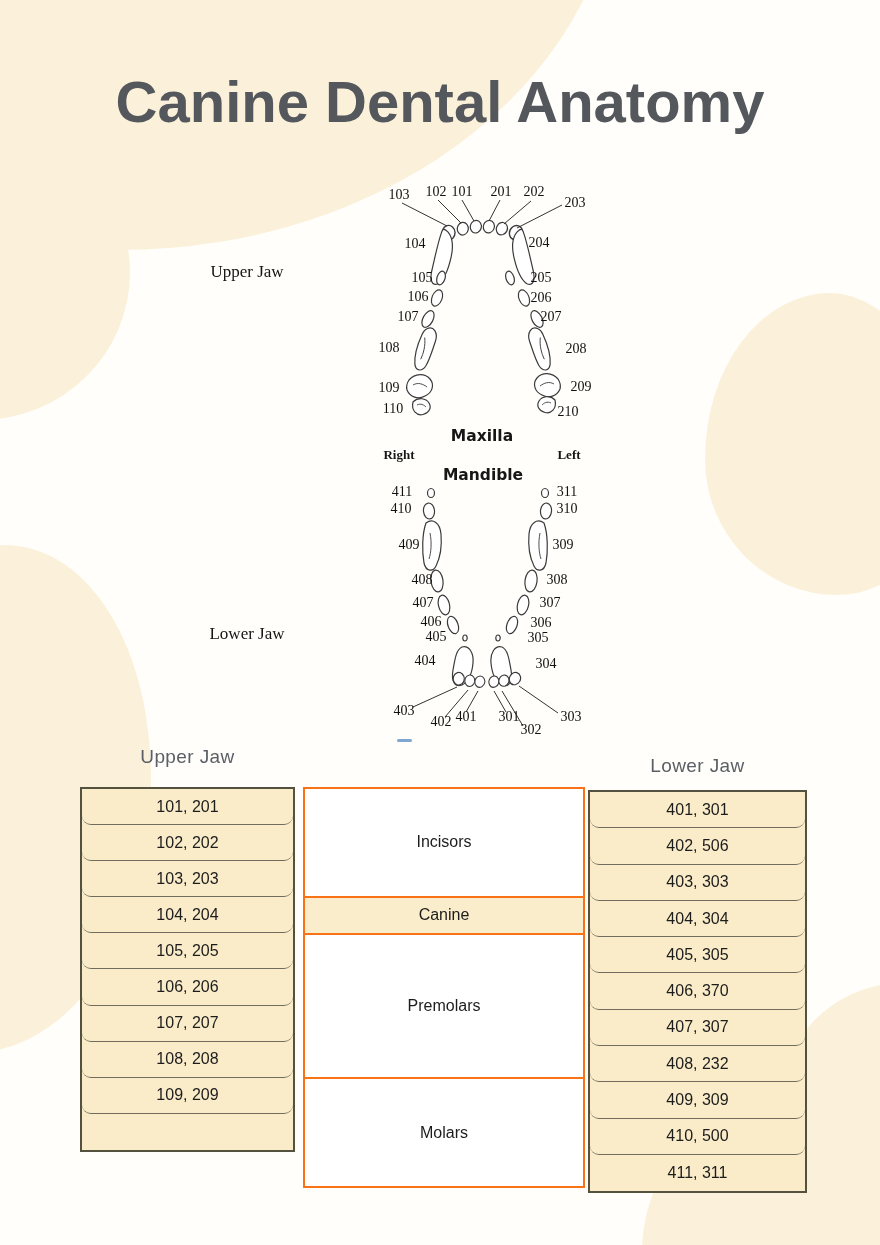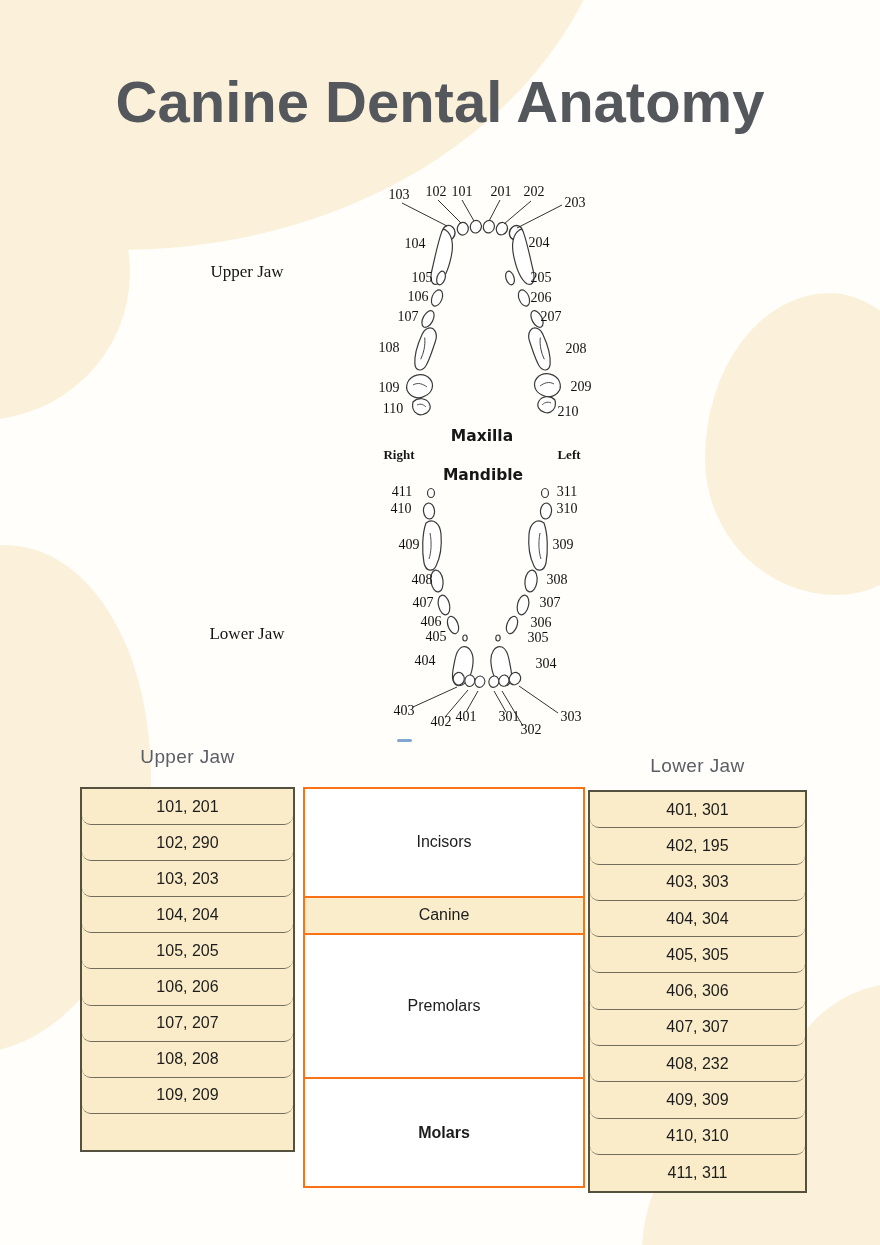--- a/index.html
+++ b/index.html
@@ -263,21 +263,21 @@
   <div class="blue-dash"></div>
 
   <div class="tbl-header" style="left:80px;top:746px;width:215px">Upper Jaw</div>
   <div class="tbl-header" style="left:588px;top:755px;width:219px">Lower Jaw</div>
 
   <div id="upper-col" class="tcol up" style="left:80px;top:787px;width:215px">
       <div class="trow">
         <span>101, 201</span>
       </div>
       <div class="trow">
-        <span>102, 290</span>
+        <span>102, 202</span>
       </div>
       <div class="trow">
         <span>103, 203</span>
       </div>
       <div class="trow">
         <span>104, 204</span>
       </div>
       <div class="trow">
         <span>105, 205</span>
       </div>
@@ -301,54 +301,54 @@
   <div id="mid-col" class="midcol">
       <div class="midseg" style="flex-grow: 3; flex-basis: 0px;">
         <span>Incisors</span>
       </div>
       <div class="midseg hl" style="flex-grow: 1; flex-basis: 0px;">
         <span>Canine</span>
       </div>
       <div class="midseg" style="flex-grow: 4; flex-basis: 0px;">
         <span>Premolars</span>
       </div>
-      <div class="midseg" style="flex-grow: 3; flex-basis: 0px; font-weight: bold;">
+      <div class="midseg" style="flex-grow: 3; flex-basis: 0px;">
         <span>Molars</span>
       </div>
     </div>
 
   <div id="lower-col" class="tcol lo" style="left:588px;top:790px;width:219px">
       <div class="trow">
         <span>401, 301</span>
       </div>
       <div class="trow">
-        <span>402, 195</span>
+        <span>402, 506</span>
       </div>
       <div class="trow">
         <span>403, 303</span>
       </div>
       <div class="trow">
         <span>404, 304</span>
       </div>
       <div class="trow">
         <span>405, 305</span>
       </div>
       <div class="trow">
-        <span>406, 306</span>
+        <span>406, 370</span>
       </div>
       <div class="trow">
         <span>407, 307</span>
       </div>
       <div class="trow">
         <span>408, 232</span>
       </div>
       <div class="trow">
         <span>409, 309</span>
       </div>
       <div class="trow">
-        <span>410, 310</span>
+        <span>410, 500</span>
       </div>
       <div class="trow">
         <span>411, 311</span>
       </div>
     </div>
 
 </div>
 
 </body></html>

